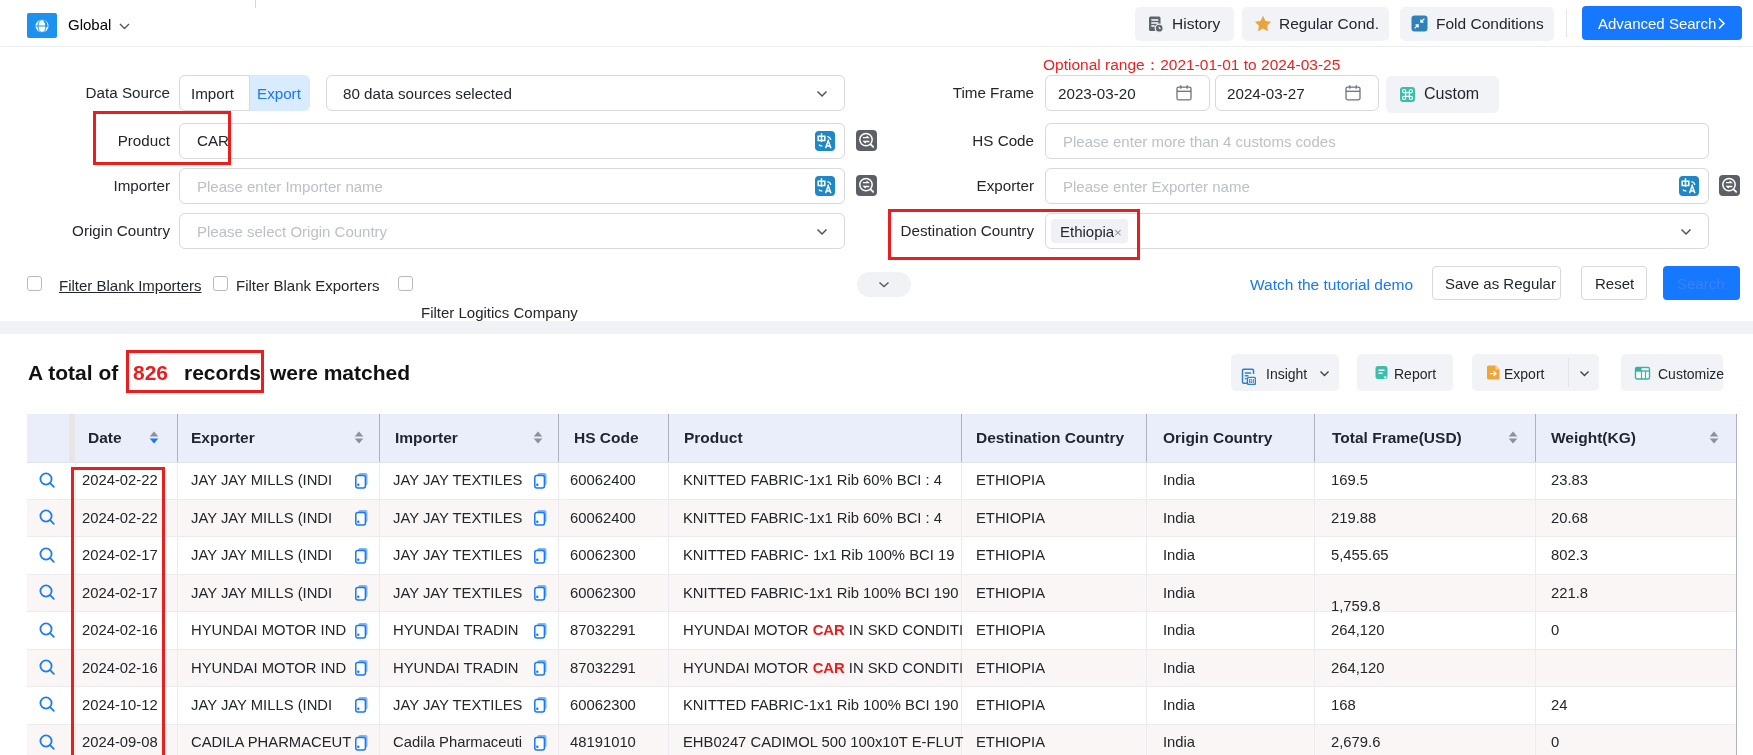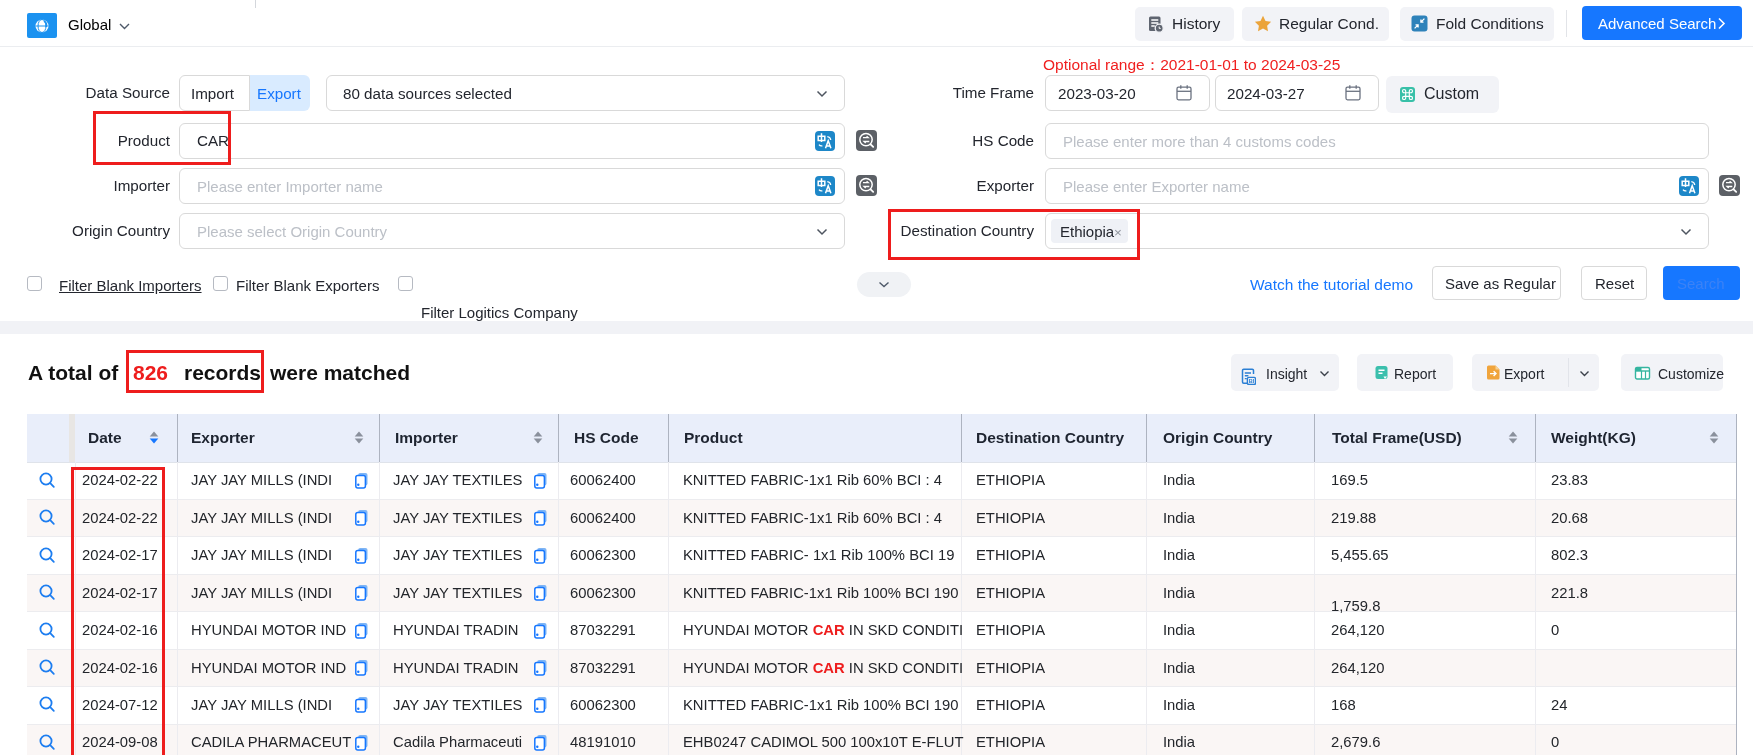--- a/index.html
+++ b/index.html
@@ -428,21 +428,21 @@
       </svg></div>
   <div class="bcell" style="left:570px;top:667.5px;">87032291</div>
   <div class="bcell" style="left:683px;top:667.5px;">HYUNDAI MOTOR <b style="color:#ee1d1d">CAR</b> IN SKD CONDITI</div>
   <div class="bcell" style="left:976px;top:667.5px;">ETHIOPIA</div>
   <div class="bcell" style="left:1163px;top:667.5px;">India</div>
   <div class="bcell" style="left:1331px;top:667.5px;">264,120</div>
   <svg class="abs" style="left:38px;top:695.4px;" width="19" height="19" viewBox="0 0 19 19">
       <circle cx="8" cy="8" r="5.6" fill="none" stroke="#1c7df0" stroke-width="1.8"></circle>
       <path d="M12.2 12.2 L15.8 15.8" stroke="#1c7df0" stroke-width="1.8" stroke-linecap="round"></path>
     </svg>
-  <div class="bcell" style="left:82px;top:704.9px;">2024-07-12</div>
+  <div class="bcell" style="left:82px;top:704.9px;">2024-10-12</div>
   <div class="bcell" style="left:191px;top:704.9px;">JAY JAY MILLS (INDI</div>
   <div class="abs" style="left:354px;top:696.4px;"><svg width="15" height="17" viewBox="0 0 15 17" style="vertical-align:-3px;">
         <rect x="4.2" y="1" width="9.3" height="12.5" rx="2" fill="#7fb5f5"></rect>
         <rect x="1.8" y="3.6" width="9.6" height="12.4" rx="2" fill="#fff" stroke="#1677ff" stroke-width="1.5"></rect>
         <circle cx="4.3" cy="12.7" r="1.2" fill="#1677ff"></circle>
       </svg></div>
   <div class="bcell" style="left:393px;top:704.9px;">JAY JAY TEXTILES</div>
   <div class="abs" style="left:533px;top:696.4px;"><svg width="15" height="17" viewBox="0 0 15 17" style="vertical-align:-3px;">
         <rect x="4.2" y="1" width="9.3" height="12.5" rx="2" fill="#7fb5f5"></rect>
         <rect x="1.8" y="3.6" width="9.6" height="12.4" rx="2" fill="#fff" stroke="#1677ff" stroke-width="1.5"></rect>

